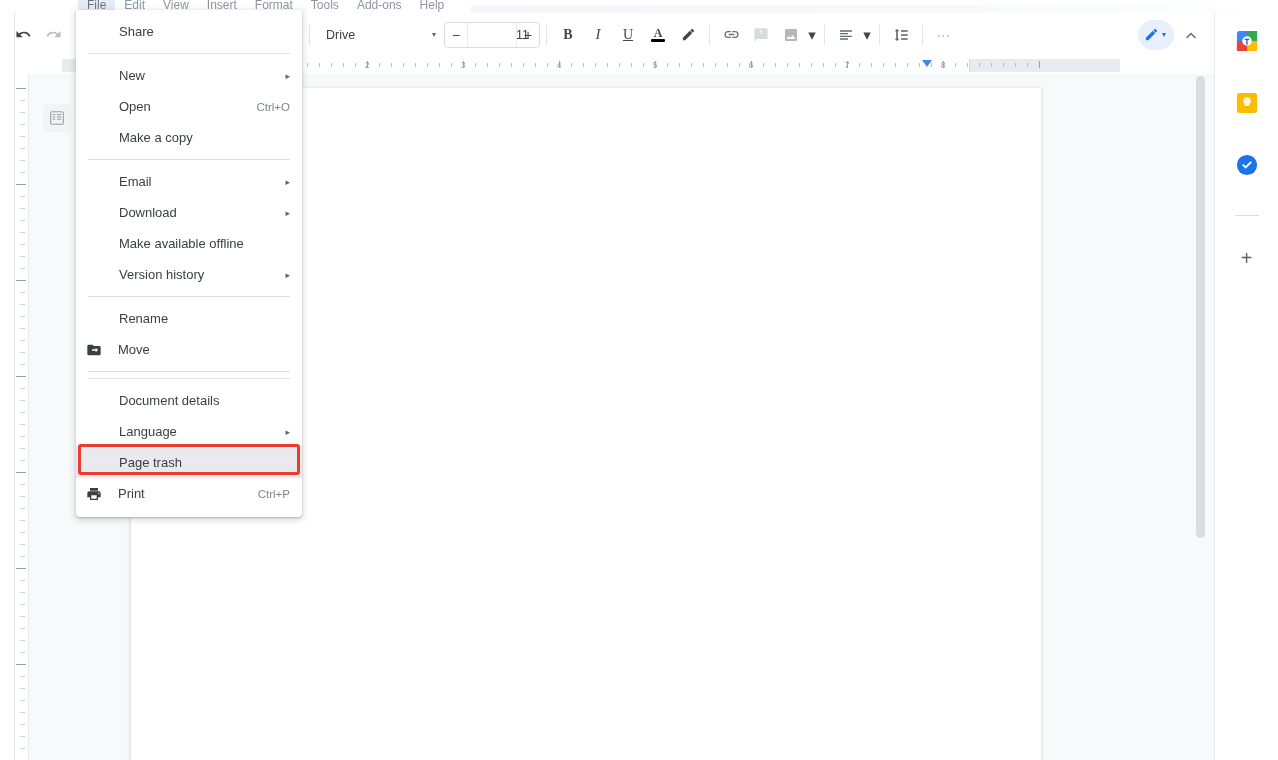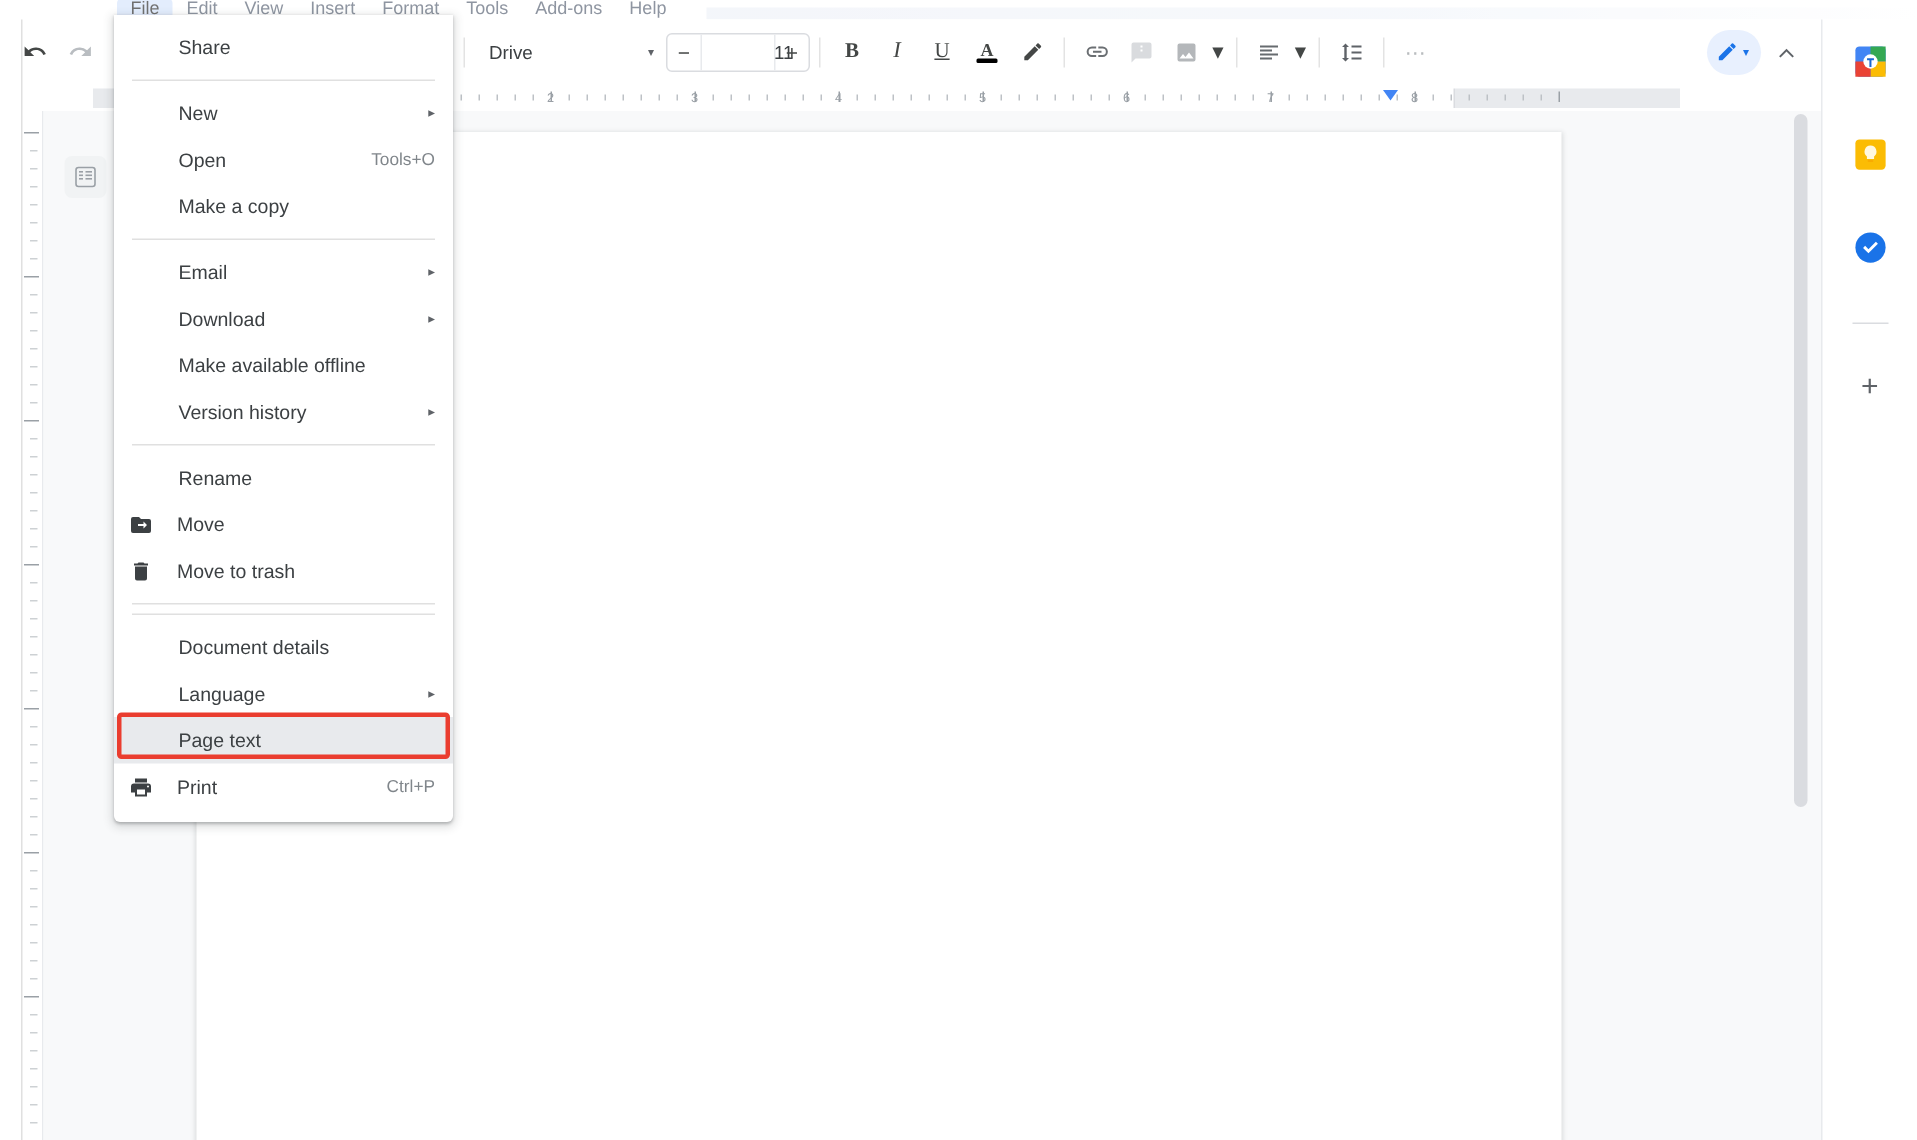--- a/index.html
+++ b/index.html
@@ -571,21 +571,21 @@
       <div class="menu-item no-icon">
         <span class="mi-label">Share</span>
       </div>
       <div class="menu-sep"></div>
       <div class="menu-item no-icon">
         <span class="mi-label">New</span>
         <span class="mi-arrow">▸</span>
       </div>
       <div class="menu-item no-icon">
         <span class="mi-label">Open</span>
-        <span class="mi-accel">Tools+O</span>
+        <span class="mi-accel">Ctrl+O</span>
       </div>
       <div class="menu-item no-icon">
         <span class="mi-label">Make a copy</span>
       </div>
       <div class="menu-sep"></div>
       <div class="menu-item no-icon">
         <span class="mi-label">Email</span>
         <span class="mi-arrow">▸</span>
       </div>
       <div class="menu-item no-icon">
@@ -604,39 +604,31 @@
         <span class="mi-label">Rename</span>
       </div>
       <div class="menu-item">
         <span class="mi-icon">
           <svg width="16" height="16" viewBox="0 0 24 24">
             <path d="M20 6h-8l-2-2H4a2 2 0 0 0-2 2v12a2 2 0 0 0 2 2h16a2 2 0 0 0 2-2V8a2 2 0 0 0-2-2zm-5.5 9.5V13H9v-2h5.5V8.5L18 12l-3.5 3.5z" fill="#3c4043"></path>
           </svg>
         </span>
         <span class="mi-label">Move</span>
       </div>
-      <div class="menu-item">
-        <span class="mi-icon">
-          <svg width="16" height="16" viewBox="0 0 24 24">
-            <path d="M6 19a2 2 0 0 0 2 2h8a2 2 0 0 0 2-2V7H6v12zM19 4h-3.5l-1-1h-5l-1 1H5v2h14V4z" fill="#3c4043"></path>
-          </svg>
-        </span>
-        <span class="mi-label">Move to trash</span>
-      </div>
       <div class="menu-sep"></div>
       <div class="menu-sep"></div>
       <div class="menu-item no-icon">
         <span class="mi-label">Document details</span>
       </div>
       <div class="menu-item no-icon">
         <span class="mi-label">Language</span>
         <span class="mi-arrow">▸</span>
       </div>
       <div class="menu-item no-icon highlight">
-        <span class="mi-label">Page text</span>
+        <span class="mi-label">Page trash</span>
         <span class="redbox"></span>
       </div>
       <div class="menu-item">
         <span class="mi-icon">
           <svg width="16" height="16" viewBox="0 0 24 24">
             <path d="M19 8H5a3 3 0 0 0-3 3v6h4v4h12v-4h4v-6a3 3 0 0 0-3-3zm-3 11H8v-5h8v5zm3-7a1 1 0 1 1 0-2 1 1 0 0 1 0 2zM18 3H6v4h12V3z" fill="#3c4043"></path>
           </svg>
         </span>
         <span class="mi-label">Print</span>
         <span class="mi-accel">Ctrl+P</span>

